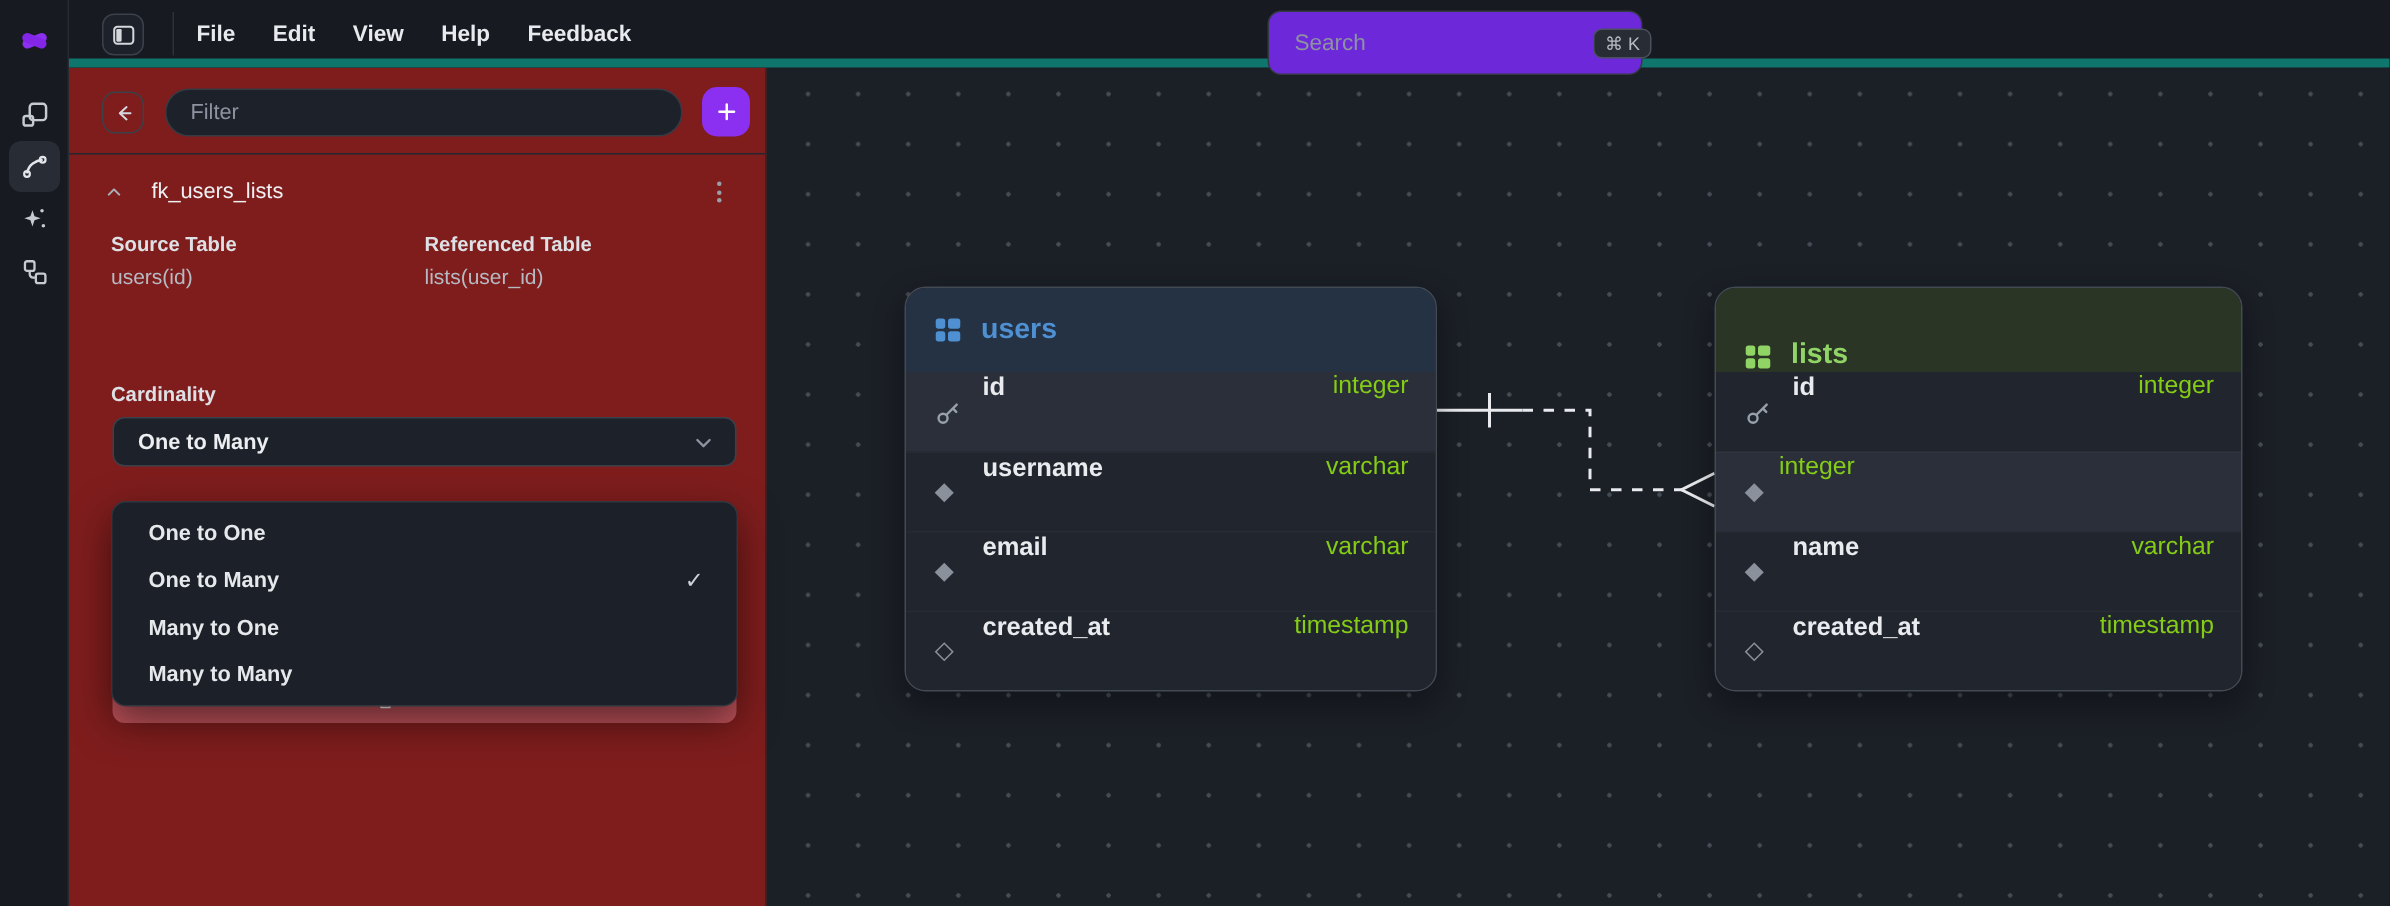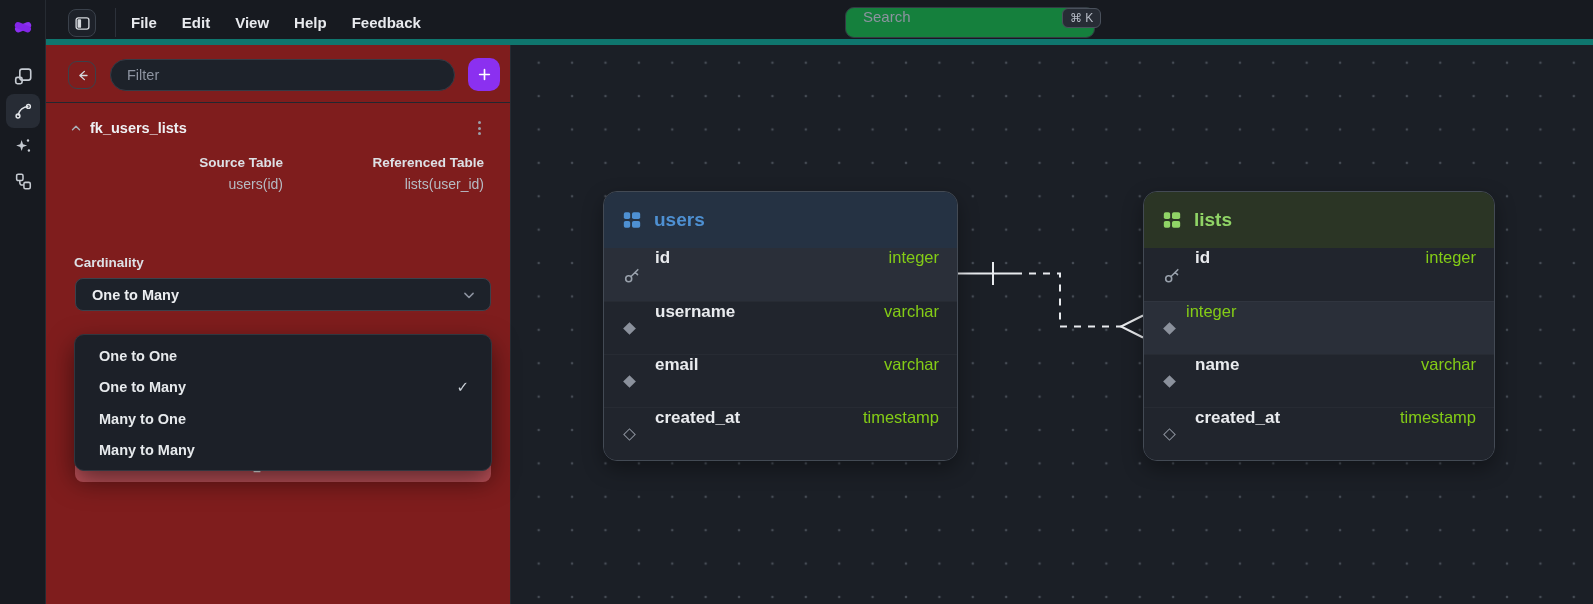--- a/index.html
+++ b/index.html
@@ -16,23 +16,23 @@
 
   
   .topbar { position:absolute; left:46px; top:0; right:0; height:45px;
     background:#171a20; border-bottom:6px solid #0f766e; z-index:5; }
   .toggle-btn { position:absolute; left:22px; top:9px; width:28px; height:28px;
     border:1px solid #3a414b; border-radius:8px; background:#1d2129;
     display:flex; align-items:center; justify-content:center; }
   .topbar-sep { position:absolute; left:69px; top:8px; width:1px; height:29px; background:#2c313a; }
   .menus { position:absolute; left:85px; top:0; height:45px; display:flex; align-items:center; gap:25px; }
   .menu-item { color:#e8eaee; font-size:15px; font-weight:700; cursor:default; }
-  .searchbar { position:absolute; left:799px; top:7px; width:250px; height:31px;
-    background:#15803d; border:1px solid #343a44; border-radius:9px;
-    display:flex; align-items:flex-start; padding:0 6px 0 10px; }
+  .searchbar { position:absolute; left:799px; top:7px; width:250px; height:43px;
+    background:#6d28d9; border:1px solid #343a44; border-radius:9px;
+    display:flex; align-items:center; padding:0 6px 0 10px; }
   .searchbar input { flex:1; background:transparent; border:0; outline:0;
     color:#c9ced6; font-size:15px; font-family:inherit; margin-left:7px; }
   .searchbar input::placeholder { color:#8d93a0; }
   .kbd { border:1px solid #4a515c; border-radius:6px; background:#272c35;
     color:#b7bcc6; font-size:12px; padding:2px 7px; white-space:nowrap; }
 
   
   .panel { position:absolute; left:46px; top:45px; width:465px; height:559px;
     background:#7f1d1d; border-right:1px solid #262b32; z-index:4; }
   .panel-head { position:absolute; left:0; top:0; width:100%; height:58px;
@@ -45,27 +45,27 @@
     color:#d5d9df; font-size:14.5px; font-family:inherit; padding:0 16px; outline:0; }
   .filter-input::placeholder { color:#8d93a0; }
   .add-btn { position:absolute; left:422px; top:13px; width:32px; height:33px;
     background:#8b30f0; border:0; border-radius:10px; color:#fff; font-size:20px;
     display:flex; align-items:center; justify-content:center; }
 
   .rel-section { position:absolute; left:0; top:58px; width:100%; }
   .rel-title-row { position:absolute; left:0; top:12px; width:100%; height:26px;
     display:flex; align-items:center; }
   .collapse-chevron { margin-left:23px; display:flex; }
-  .rel-name { margin-left:7px; color:#eef0f3; font-size:14.5px; font-weight:700; }
+  .rel-name { margin-left:18px; color:#eef0f3; font-size:14.5px; font-weight:400; }
   .kebab { position:absolute; right:22px; top:3px; width:18px; height:20px;
     display:flex; flex-direction:column; align-items:center; justify-content:center; gap:2.5px; }
   .kebab i { width:3px; height:3px; border-radius:50%; background:#9aa0aa; }
 
   .rel-grid { position:absolute; left:28px; top:52px; width:410px;
-    display:grid; grid-template-columns:209px 1fr;text-align:right; }
+    display:grid; grid-template-columns:209px 1fr; }
   .fld-label { color:#dde0e5; font-size:13.5px; font-weight:700; }
   .fld-value { color:#b6bbc3; font-size:14px; margin-top:6px; }
 
   .card-label { position:absolute; left:28px; top:152px; color:#dde0e5; font-size:13.5px; font-weight:700; }
   .select { position:absolute; left:29px; top:175px; width:416px; height:33px;
     background:#1d222a; border:1px solid #3b414b; border-radius:8px;
     display:flex; align-items:center; padding:0 12px 0 16px; }
   .select-value { flex:1; color:#eceef1; font-size:14.5px; font-weight:600; }
 
   .delete-btn { position:absolute; left:29px; top:347px; width:416px; height:32px;
@@ -85,21 +85,21 @@
     background:#1b1f26;
     background-image:radial-gradient(circle,#464c55 1.3px,transparent 1.6px);
     background-size:33.4px 33.4px; background-position:11px 1px; }
 
   .db-table { position:absolute; width:355px; border:1px solid #434a54; border-radius:14px;
     background:#21252d; box-shadow:0 8px 20px rgba(0,0,0,.35); overflow:hidden; z-index:3; }
   .tbl-header { height:56px; display:flex; align-items:center; padding-left:18px; gap:12px; }
   .tbl-name { font-size:19px; font-weight:700; }
   .tbl-users .tbl-header { background:#253243; }
   .tbl-users .tbl-name { color:#4e90d2; }
-  .tbl-lists .tbl-header { background:#2b3525; }
+  .tbl-lists .tbl-header { background:#2b3525;align-items:flex-end; }
   .tbl-lists .tbl-name { color:#90d466; }
   .tbl-row { height:53px; display:flex; padding:0 18px;
     background:#21252d; border-top:1px solid rgba(255,255,255,.03); }
   .tbl-row.hl { background:#2a2f39; }
   .fld-icon { width:24px; display:flex; align-items:center; }
   .diamond { width:9px; height:9px; background:#8b919c; transform:rotate(45deg); margin-left:3px; }
   .diamond.hollow { background:transparent; border:1.5px solid #8b919c; }
   .fname { flex:1; color:#e9ebee; font-size:17px; font-weight:600; margin-left:9px; }
   .ftype { color:#84cc16; font-size:16.5px; }
 

